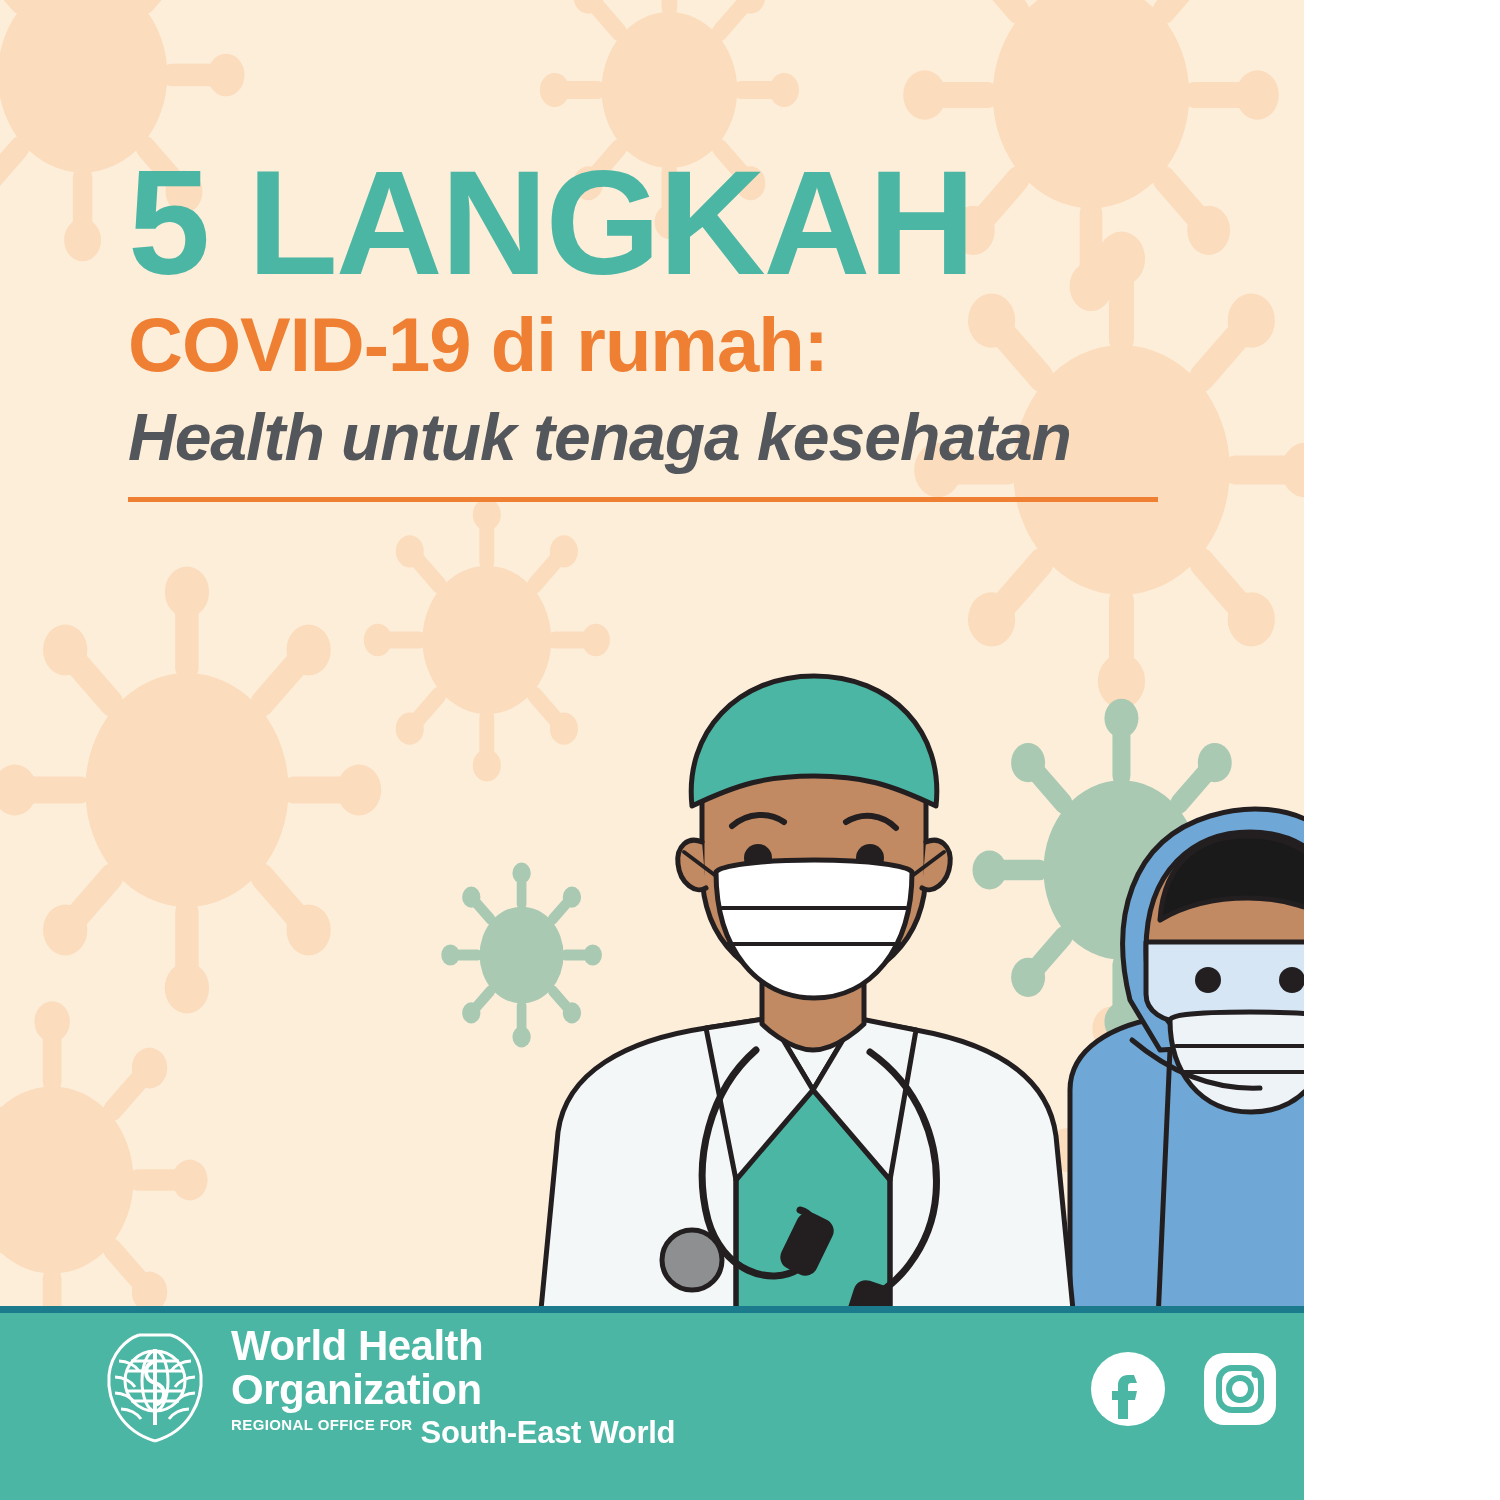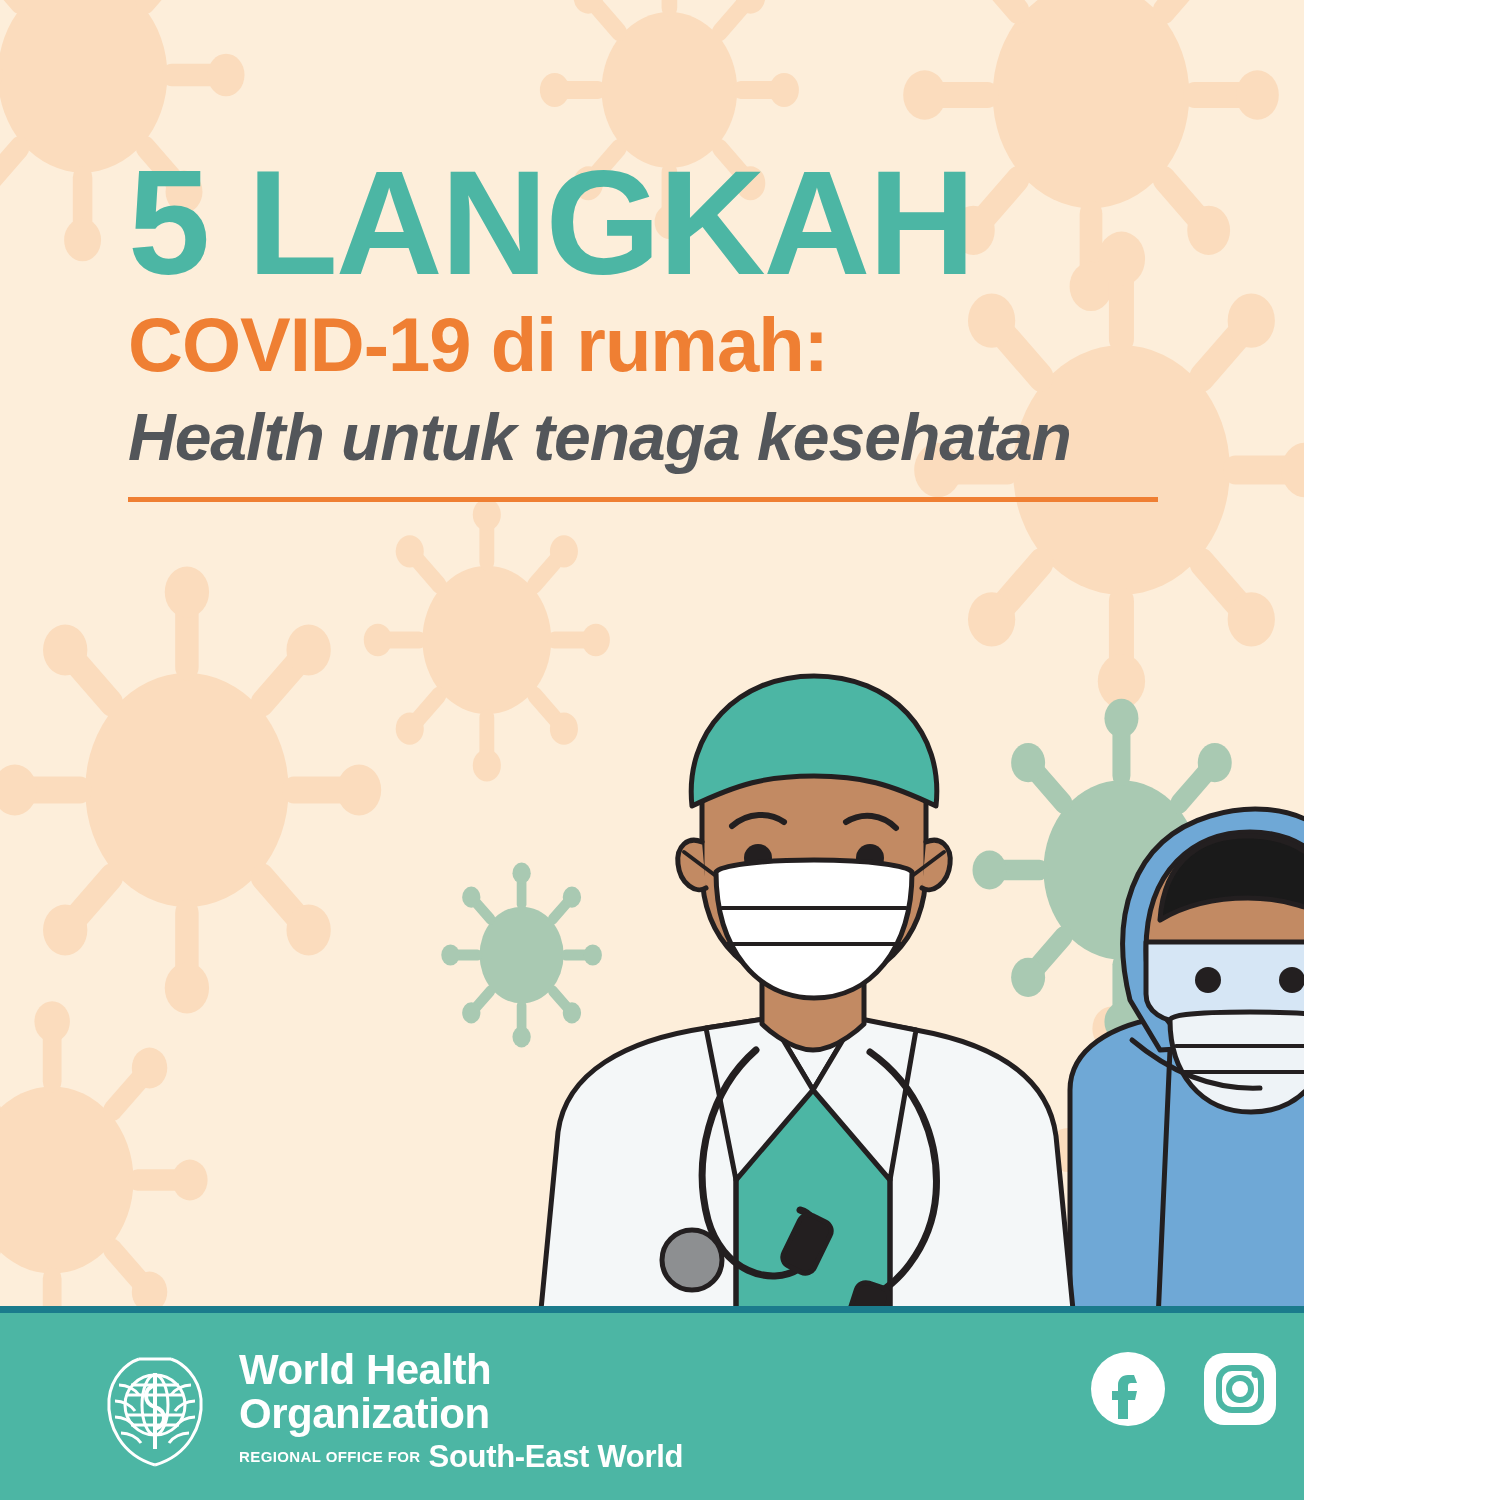--- a/index.html
+++ b/index.html
@@ -82,43 +82,43 @@
     bottom: 0;
     width: 1500px;
     height: 187px;
     background: #4cb6a4;
     border-top: 7px solid #1b7b8c;
     z-index: 5;
   }
   .who-logo-wrap {
     position: absolute;
     left: 95px;
-    top: 36px;
+    top: 12px;
     display: flex;
     align-items: center;
-    gap: 24px;
+    gap: 16px;
   }
   .who-emblem {
     width: 120px;
     height: 120px;
   }
   .who-text {
     color: #ffffff;
     line-height: 1.0;
   }
   .who-text .l1, .who-text .l2 {
     font-size: 42px;
     font-weight: 700;
     letter-spacing: -0.5px;
     display: block;
   }
   .who-text .l2 { margin-top: 2px; }
   .who-text .l3 {
     display: flex;
-    align-items: center;
+    align-items: flex-start;
     gap: 8px;
     margin-top: 6px;
   }
   .who-text .l3 .small {
     font-size: 15px;
     font-weight: 700;
     letter-spacing: 0.4px;
   }
   .who-text .l3 .big {
     font-size: 31px;

